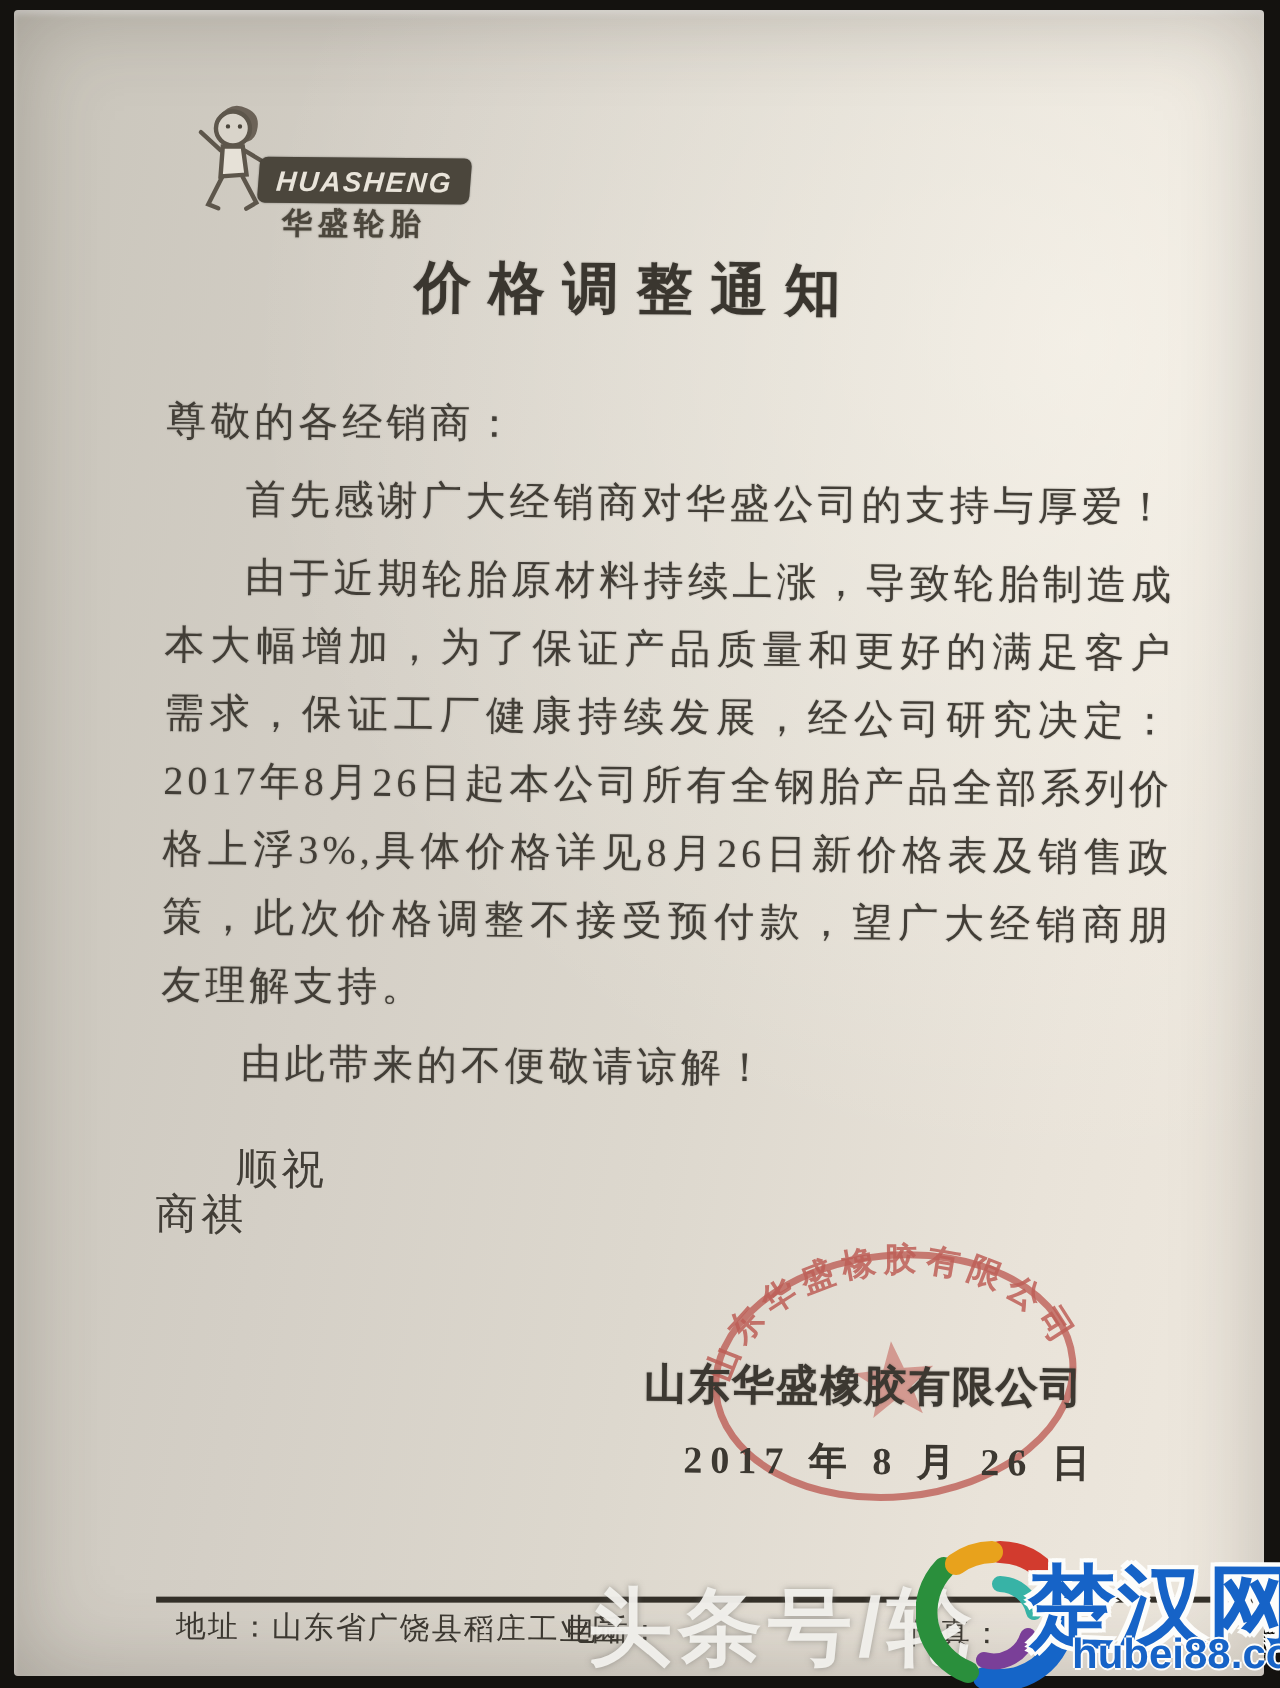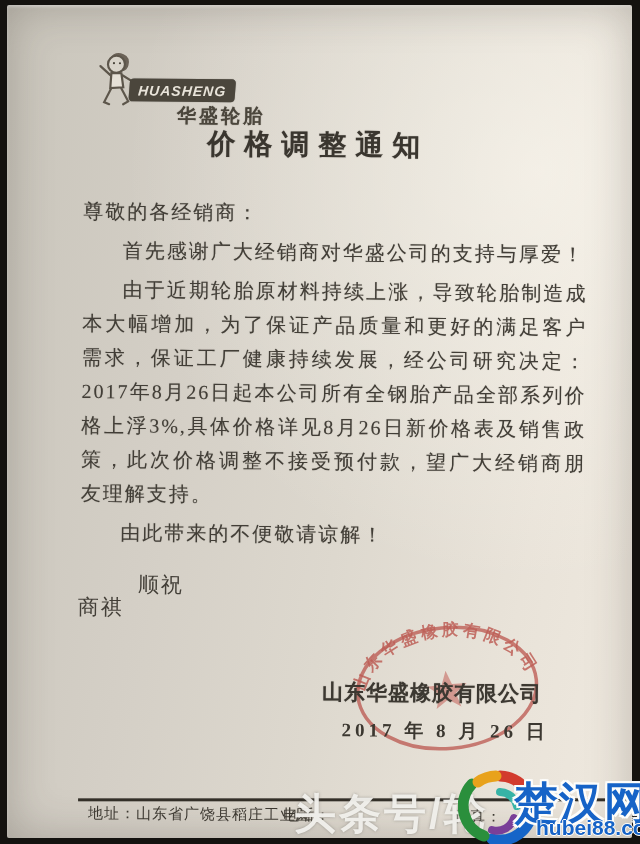--- a/index.html
+++ b/index.html
@@ -32,39 +32,38 @@
     box-shadow:0 0 1px rgba(0,0,0,.4);
   }
   .badge span{
     font-family:"Liberation Sans","DejaVu Sans",sans-serif;
     font-weight:bold;font-style:italic;font-size:14px;color:#e9e4da;
     letter-spacing:1px;
   }
   .brand-cn{
     position:absolute;left:46px;top:58px;
     font-family:"Liberation Sans","DejaVu Sans",sans-serif;
-    font-weight:bold;font-size:19px;color:#4b463c;letter-spacing:3px;
+    font-weight:bold;font-size:15px;color:#4b463c;letter-spacing:3px;
     text-shadow:0 0 1px rgba(75,70,60,.6);
-    margin-left:36px;
   }
 
   
   .title{
     position:absolute;left:0;right:0;top:121px;text-align:center;
     font-size:28px;font-weight:bold;color:#3a362f;letter-spacing:9px;
     text-shadow:0 0 1px rgba(58,54,47,.45);
   }
   .body{
     position:absolute;left:78px;top:191px;width:505px;
     font-size:20px;color:#423e37;letter-spacing:2px;line-height:34px;
     text-align:justify;text-shadow:0 0 1px rgba(66,62,55,.35);
   }
   .body p{margin:0 0 5px 0;text-indent:2em;}
   .body .salute{text-indent:0;margin-bottom:5px;}
-  .closing1{position:absolute;left:116px;top:567px;font-size:21px;color:#423e37;letter-spacing:2px;margin-left:20px;}
+  .closing1{position:absolute;left:116px;top:567px;font-size:21px;color:#423e37;letter-spacing:2px;}
   .closing2{position:absolute;left:76px;top:590px;font-size:21px;color:#423e37;letter-spacing:2px;}
 
   .company{
     position:absolute;left:321px;top:673px;z-index:3;
     font-size:21px;font-weight:bold;color:#3c3831;letter-spacing:1px;
     text-shadow:0 0 1px rgba(60,56,49,.5);
   }
   .date{
     position:absolute;left:341px;top:712px;z-index:3;
     font-size:19px;font-weight:bold;color:#3c3831;letter-spacing:4px;

